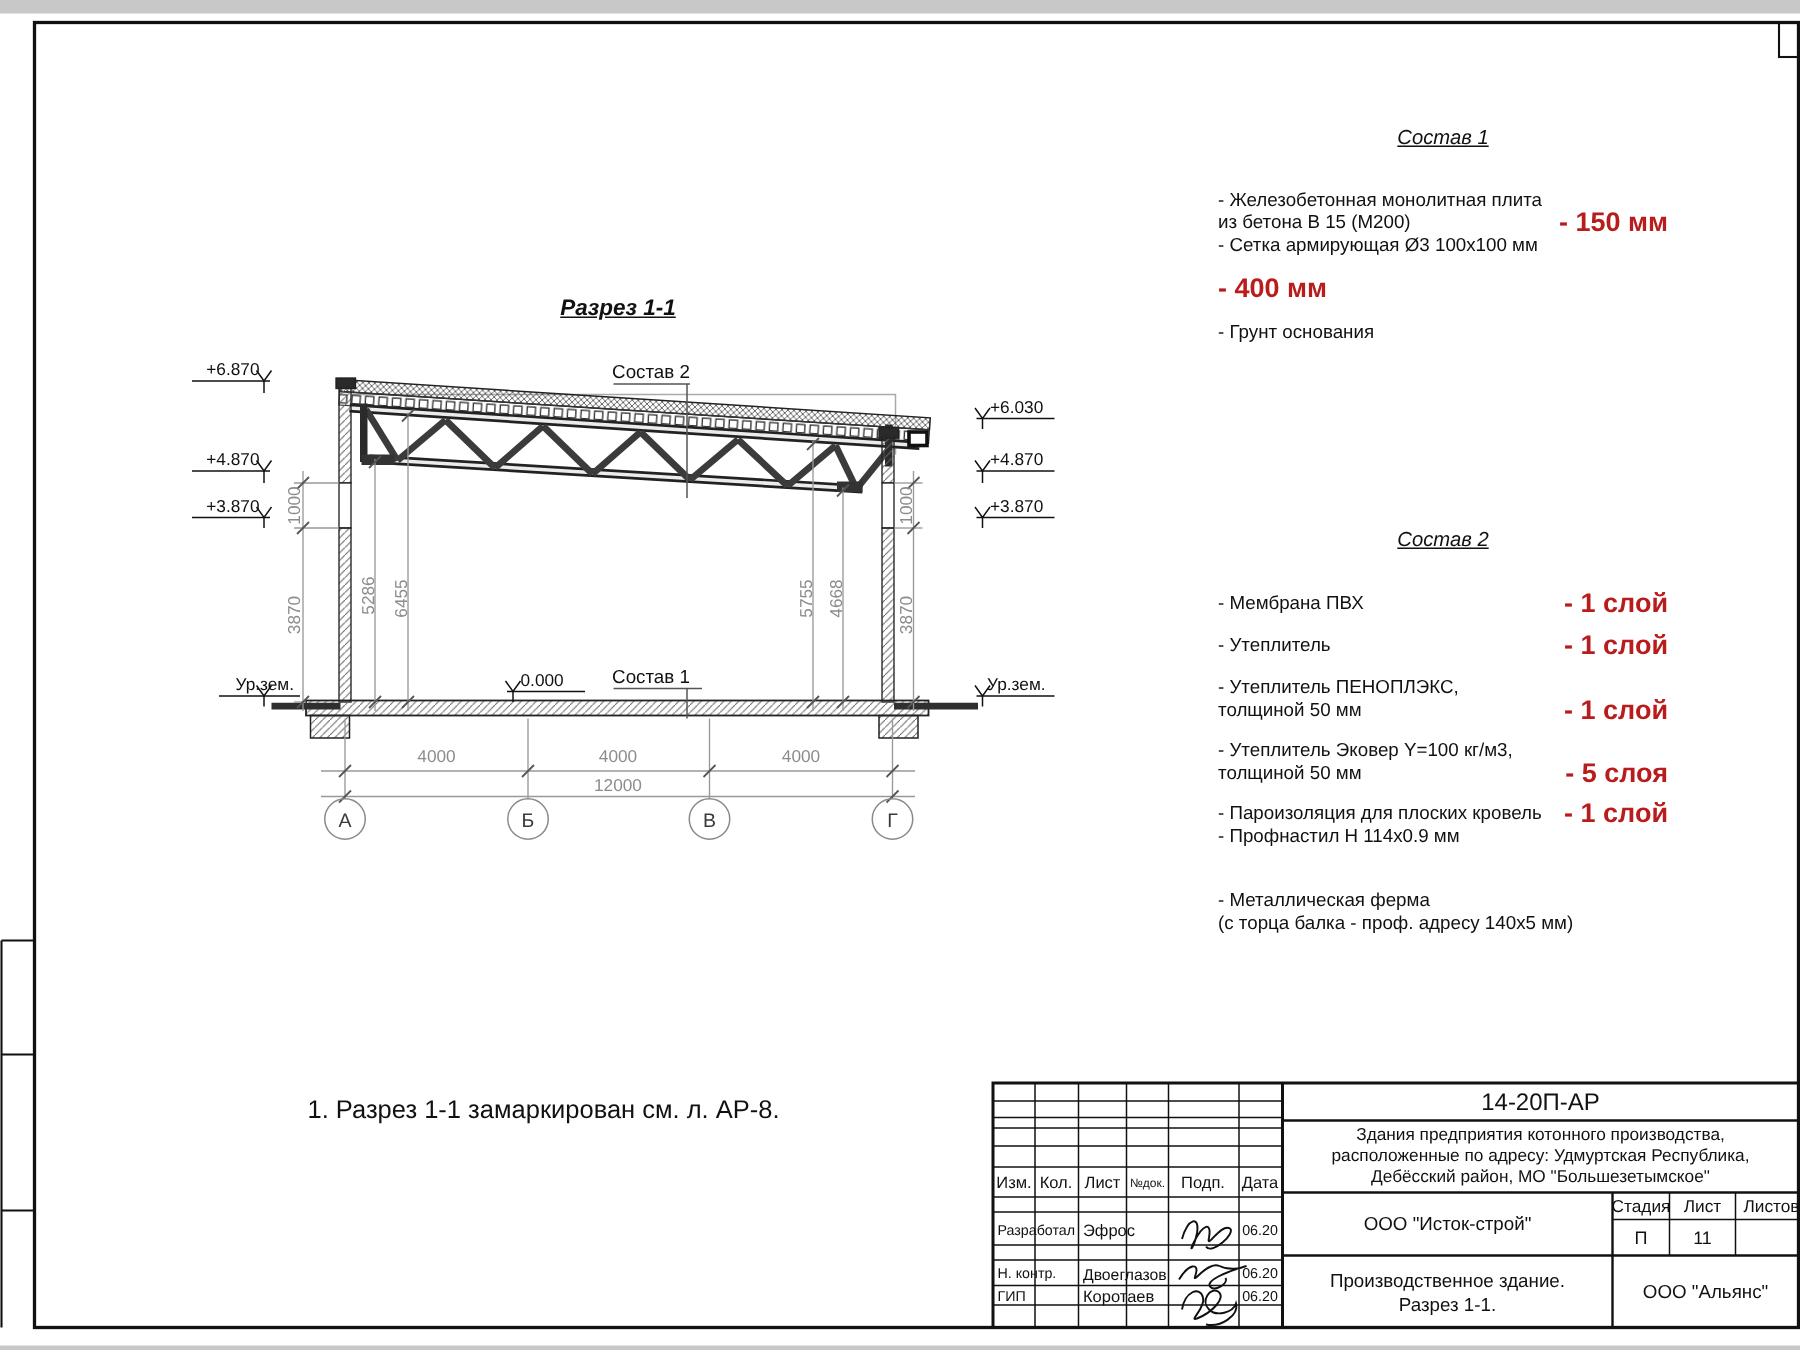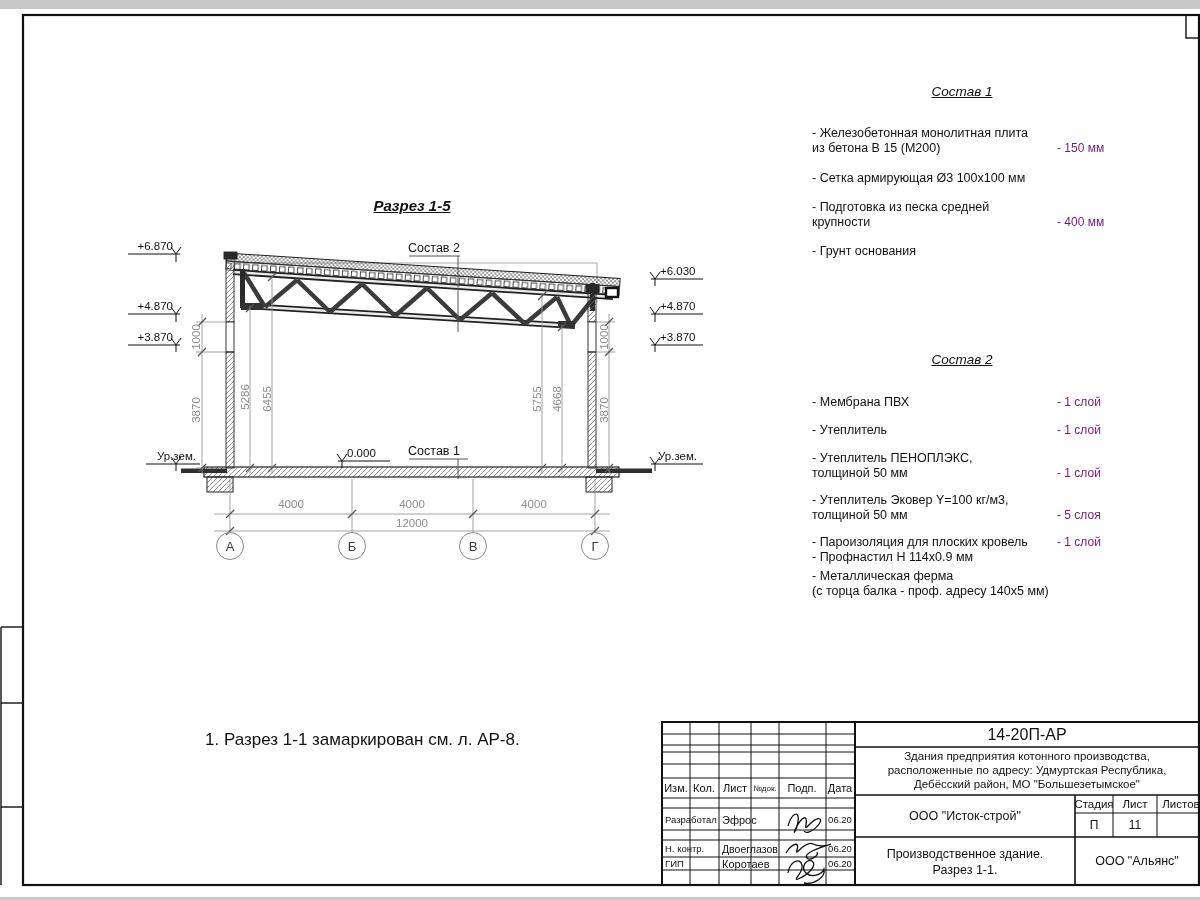--- a/index.html
+++ b/index.html
@@ -4,21 +4,21 @@
 <style>
   html,body{margin:0;padding:0;background:#c8c8c8;width:1200px;height:900px;overflow:hidden;
     font-family:"Liberation Sans",sans-serif;-webkit-font-smoothing:antialiased;}
   #paper{position:absolute;left:0;top:9px;width:1200px;height:888px;background:#ffffff;}
   .abs{position:absolute;}
   svg text{font-family:"Liberation Sans",sans-serif;}
   .lst{color:#111;}
   .lst .ttl{font-size:13.5px;font-style:italic;text-align:center;text-decoration:underline;font-weight:400;}
   .ci{display:flex;align-items:flex-end;}
   .ci .nm{width:245px;white-space:pre-line;font-size:12.5px;line-height:15px;color:#111;}
-  .ci .q{font-size:12px;line-height:15px;white-space:nowrap;color:#701a75;}
+  .ci .q{font-size:18px;line-height:15px;white-space:nowrap;color:#b91c1c;font-weight:bold;}
   #dwgtitle{font-size:15px;font-style:italic;font-weight:600;text-decoration:underline;color:#111;text-align:center;width:130px;}
   #note{font-size:17px;color:#111;}
 </style>
 </head>
 <body>
 
 <div id="paper"></div>
 
 <svg class="abs" style="left:0;top:0" width="1200" height="900" viewBox="0 0 1200 900">
   <defs>
@@ -310,36 +310,34 @@
     <text x="1137" y="865" text-anchor="middle" font-size="12.5">ООО "Альянс"</text>
   </g>
 
   <g stroke="#111" fill="none" stroke-width="1.3">
     <path d="M788,826 c4,-14 12,-16 10,-4 c-2,10 -6,14 -2,6 c6,-12 12,-14 10,-3 c-2,9 8,-10 14,-6 c4,3 -12,18 -16,12"></path>
     <path d="M786,853 c6,-10 14,-12 11,-3 c-3,8 8,-10 16,-6 c6,3 14,2 18,0 c-14,4 -28,10 -24,14 c3,3 12,-2 10,-6"></path>
     <path d="M788,873 c2,-12 12,-16 14,-8 c2,7 -10,16 -4,14 c10,-4 20,-14 14,-18 c-5,-3 -12,6 -6,12 c5,5 16,2 18,-4 c2,8 -10,16 -20,14"></path>
   </g>
 </svg>
 
-<div id="dwgtitle" class="abs" style="left:347px;top:197px">Разрез 1-5</div>
+<div id="dwgtitle" class="abs" style="left:347px;top:197px">Разрез 1-1</div>
 
 <div id="comp1" class="abs lst" style="left:812px;top:84px;width:300px">
   <div class="ttl" style="margin-bottom:27px">Состав 1</div>
-  <div class="ci" style="margin-bottom:15px">
+  <div class="ci" style="">
     <div class="nm">- Железобетонная  монолитная плита
   из бетона В 15 (М200)</div>
     <div class="q">- 150 мм</div>
   </div>
   <div class="ci" style="margin-bottom:14px">
     <div class="nm">- Сетка армирующая Ø3 100х100 мм</div>
     <div class="q"></div>
   </div>
   <div class="ci" style="margin-bottom:14px">
-    <div class="nm">- Подготовка из песка средней
-  крупности</div>
     <div class="q">- 400 мм</div>
   </div>
   <div class="ci">
     <div class="nm">- Грунт основания</div>
     <div class="q"></div>
   </div>
 </div>
 
 <div id="comp2" class="abs lst" style="left:812px;top:352px;width:300px">
   <div class="ttl" style="margin-bottom:28px">Состав 2</div>
@@ -358,21 +356,21 @@
   </div>
   <div class="ci" style="margin-bottom:12px">
     <div class="nm">- Утеплитель Эковер Y=100 кг/м3,
   толщиной 50 мм</div>
     <div class="q">- 5 слоя</div>
   </div>
   <div class="ci" style="">
     <div class="nm">- Пароизоляция для плоских кровель</div>
     <div class="q">- 1 слой</div>
   </div>
-  <div class="ci" style="margin-bottom:4px">
+  <div class="ci" style="margin-bottom:28px">
     <div class="nm">- Профнастил Н 114х0.9 мм</div>
     <div class="q"></div>
   </div>
   <div class="ci">
     <div class="nm" style="width:280px">- Металлическая ферма
   (с торца балка - проф. адресу 140х5 мм)</div>
     <div class="q"></div>
   </div>
 </div>
 

